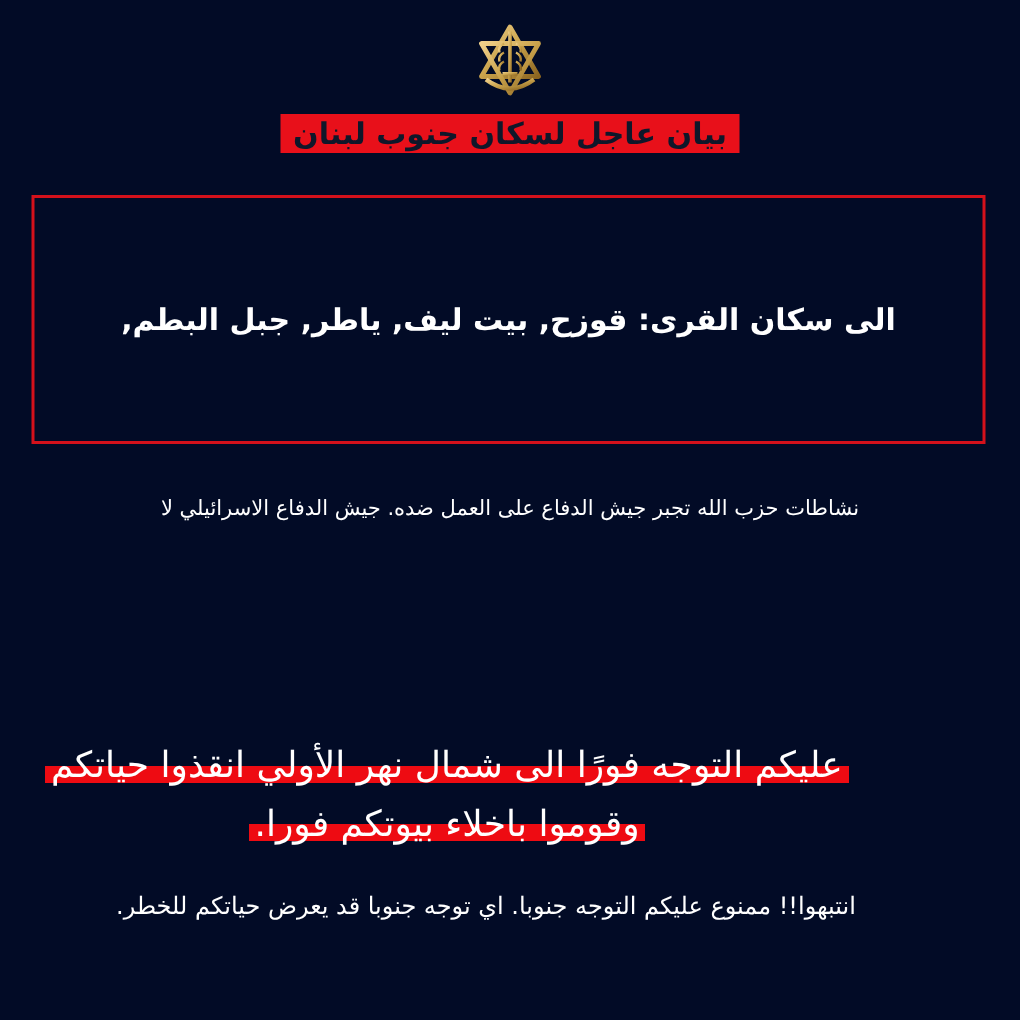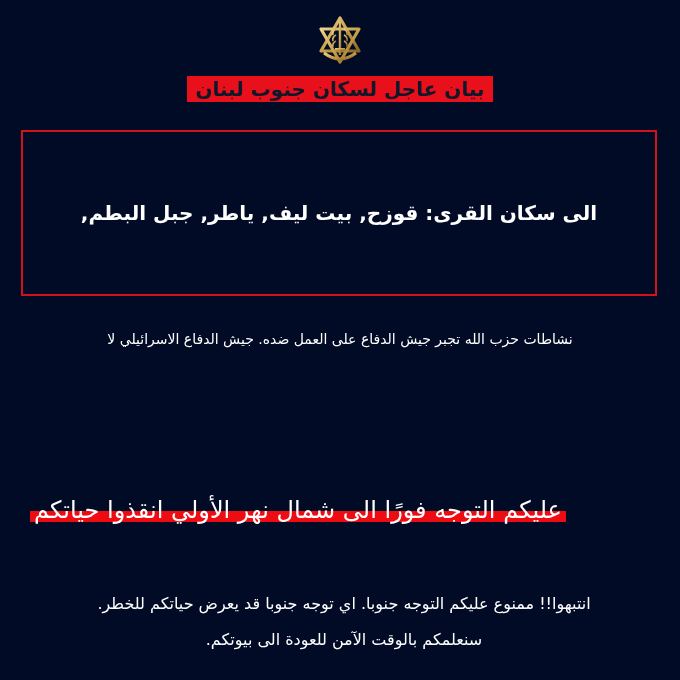--- a/index.html
+++ b/index.html
@@ -88,21 +88,21 @@
       line-height: 37px;
     }
     .urgent-text {
       font-size: 24px;
       white-space: nowrap;
       padding: 0 4px;
       background: linear-gradient(to bottom, transparent 0%, transparent 52%, #ee0b12 52%, #ee0b12 92%, transparent 92%);
     }
     .warning {
       position: absolute;
-      left: 24px;
+      left: 4px;
       top: 586px;
       width: 640px;
       direction: rtl;
       text-align: center;
     }
     .warning-line {
       font-size: 16px;
       line-height: 36px;
       white-space: nowrap;
     }
@@ -139,18 +139,18 @@
 <div class="villages-box">
   <div class="villages-line">الى سكان القرى: قوزح, بيت ليف, ياطر, جبل البطم,</div>
 </div>
 
 <div class="paragraph">
   <div class="para-line">نشاطات حزب الله تجبر جيش الدفاع على العمل ضده. جيش الدفاع الاسرائيلي لا</div>
 </div>
 
 <div class="urgent">
   <span class="urgent-line"><span class="urgent-text">عليكم التوجه فورًا الى شمال نهر الأولي انقذوا حياتكم</span></span>
+  <span class="urgent-line"><span class="urgent-text">وقوموا باخلاء بيوتكم فورا.</span></span>
 </div>
 
 <div class="warning">
   <div class="warning-line">انتبهوا!! ممنوع عليكم التوجه جنوبا. اي توجه جنوبا قد يعرض حياتكم للخطر.</div>
-  <div class="warning-line">سنعلمكم بالوقت الآمن للعودة الى بيوتكم.</div>
 </div>
 
 </body></html>

